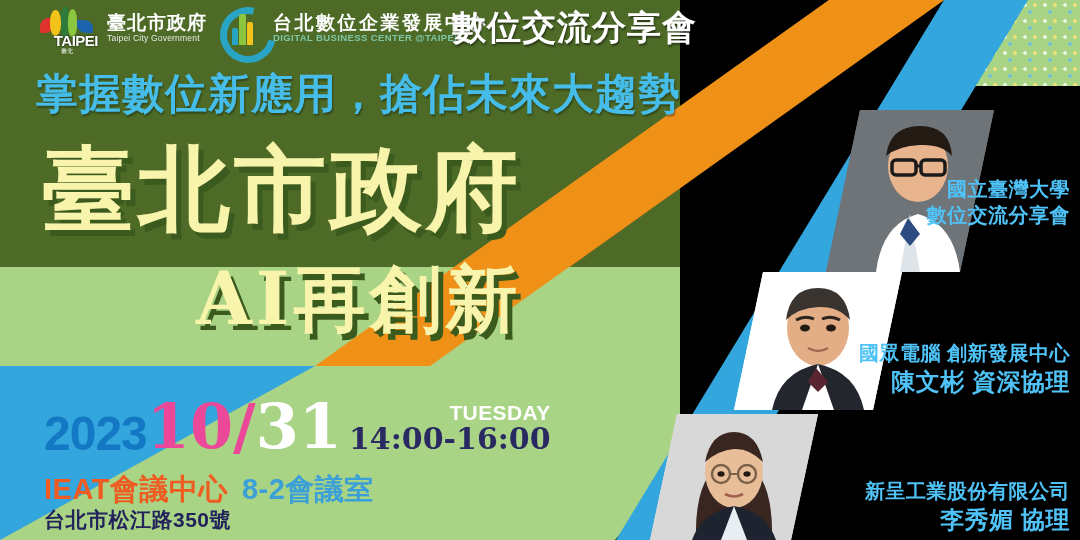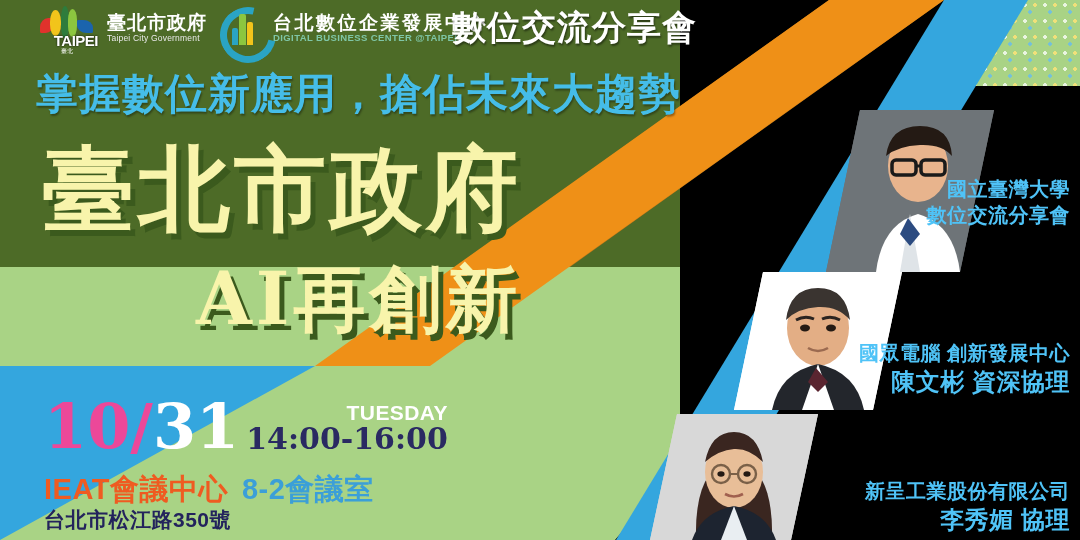--- a/index.html
+++ b/index.html
@@ -223,20 +223,21 @@
     </div>
   </div>
 
   <div class="series-title">數位交流分享會</div>
 
   <div class="tagline">掌握數位新應用，搶佔未來大趨勢</div>
   <div class="title-1">臺北市政府</div>
   <div class="title-2">AI再創新</div>
 
   <div class="date-row">
+    <span class="d-year">2023</span>
     <span class="d-month">10/</span>
     <span class="d-day">31</span>
     <span class="d-right">
       <span class="d-weekday">TUESDAY</span>
       <span class="d-time">14:00-16:00</span>
     </span>
   </div>
 
   <div class="venue-row">
     <span class="v-name">IEAT會議中心</span>

